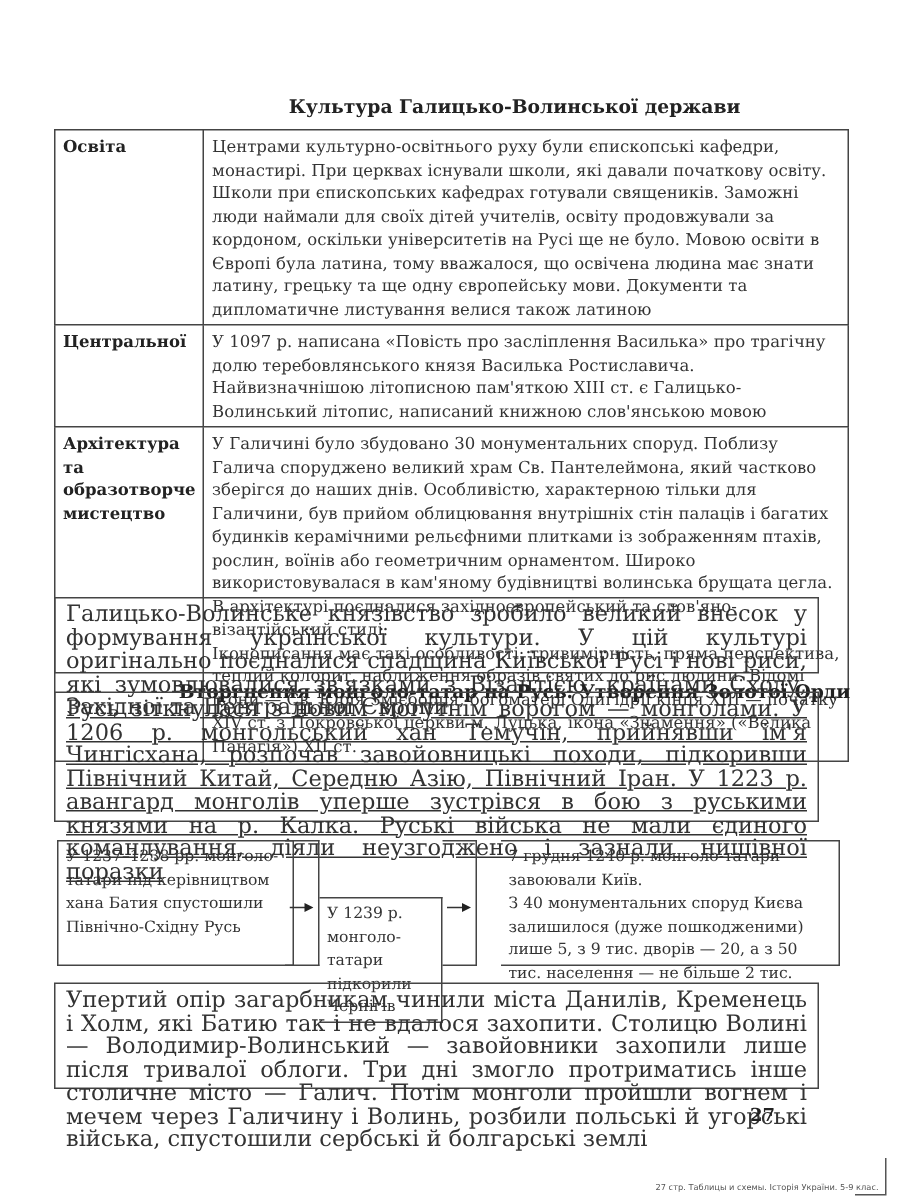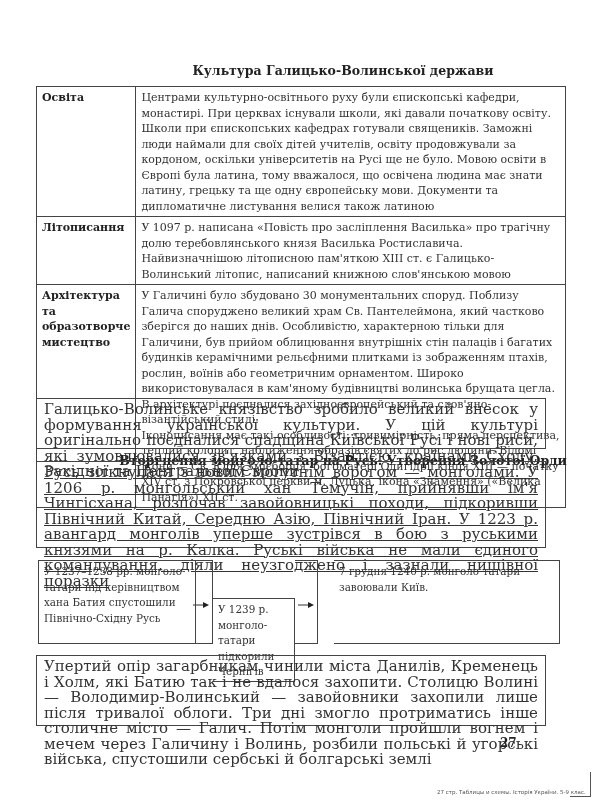--- a/index.html
+++ b/index.html
@@ -64,21 +64,21 @@
 
 <div class="title t1">Культура Галицько-Волинської держави</div>
 
 <table class="culture-table">
   <tbody>
       <tr>
     <td class="label">Освіта</td>
     <td>Центрами культурно-освітнього руху були єпископські кафедри, монастирі. При церквах існували школи, які давали початкову освіту. Школи при єпископських кафедрах готували священиків. Заможні люди наймали для своїх дітей учителів, освіту продовжували за кордоном, оскільки університетів на Русі ще не було. Мовою освіти в Європі була латина, тому вважалося, що освічена людина має знати латину, грецьку та ще одну європейську мови. Документи та дипломатичне листування велися також латиною</td>
   </tr>
   <tr>
-    <td class="label">Літописання</td>
+    <td class="label">Центральної</td>
     <td>У 1097 р. написана «Повість про засліплення Василька» про трагічну долю теребовлянського князя Василька Ростиславича. Найвизначнішою літописною пам'яткою XIII ст. є Галицько-Волинський літопис, написаний книжною слов'янською мовою</td>
   </tr>
   <tr>
     <td class="label">Архітектура та образотворче мистецтво</td>
     <td>
       <div>У Галичині було збудовано 30 монументальних споруд. Поблизу Галича споруджено великий храм Св. Пантелеймона, який частково зберігся до наших днів. Особливістю, характерною тільки для Галичини, був прийом облицювання внутрішніх стін палаців і багатих будинків керамічними рельєфними плитками із зображенням птахів, рослин, воїнів або геометричним орнаментом. Широко використовувалася в кам'яному будівництві волинська брущата цегла. В архітектурі поєдналися західноєвропейський та слов'яно-візантійський стилі.</div>
       <div>Іконописання має такі особливості: тривимірність, пряма перспектива, теплий колорит, наближення образів святих до рис людини. Відомі ікони — Св. Юрія Змієборця, богоматері Одигідрії кінця XIII — початку XIV ст. з Покровської церкви м. Луцька, ікона «Знамення» («Велика Панагія») XII ст.</div>
     </td>
   </tr>
 </tbody>
@@ -100,20 +100,21 @@
   </div>
   <div class="fcell fc2">У 1239 р. монголо-татари підкорили Чернігів</div>
   <div class="fcell fa2">
     <svg class="arrow" viewBox="0 0 16 8">
       <line x1="0" y1="4" x2="11" y2="4" stroke="#333" stroke-width="1"></line>
       <polygon points="10,1 16,4 10,7" fill="#222"></polygon>
     </svg>
   </div>
   <div class="fcell fc3">
     <div>7 грудня 1240 р. монголо-татари завоювали Київ.</div>
+    <div>З 40 монументальних споруд Києва залишилося (дуже пошкодженими) лише 5, з 9 тис. дворів — 20, а з 50 тис. населення — не більше 2 тис.</div>
   </div>
 </div>
 
 <div class="box box-resist">Упертий опір загарбникам чинили міста Данилів, Кременець і Холм, які Батию так і не вдалося захопити. Столицю Волині — Володимир-Волинський — завойовники захопили лише після тривалої облоги. Три дні змогло протриматись інше столичне місто — Галич. Потім монголи пройшли вогнем і мечем через Галичину і Волинь, розбили польські й угорські війська, спустошили сербські й болгарські землі</div>
 
 <div class="page-number">27</div>
 <div class="footer">27 стр. Таблицы и схемы. Історія України. 5-9 клас.</div>
 <div class="footer-line"></div>
 <div class="footer-under"></div>
 

